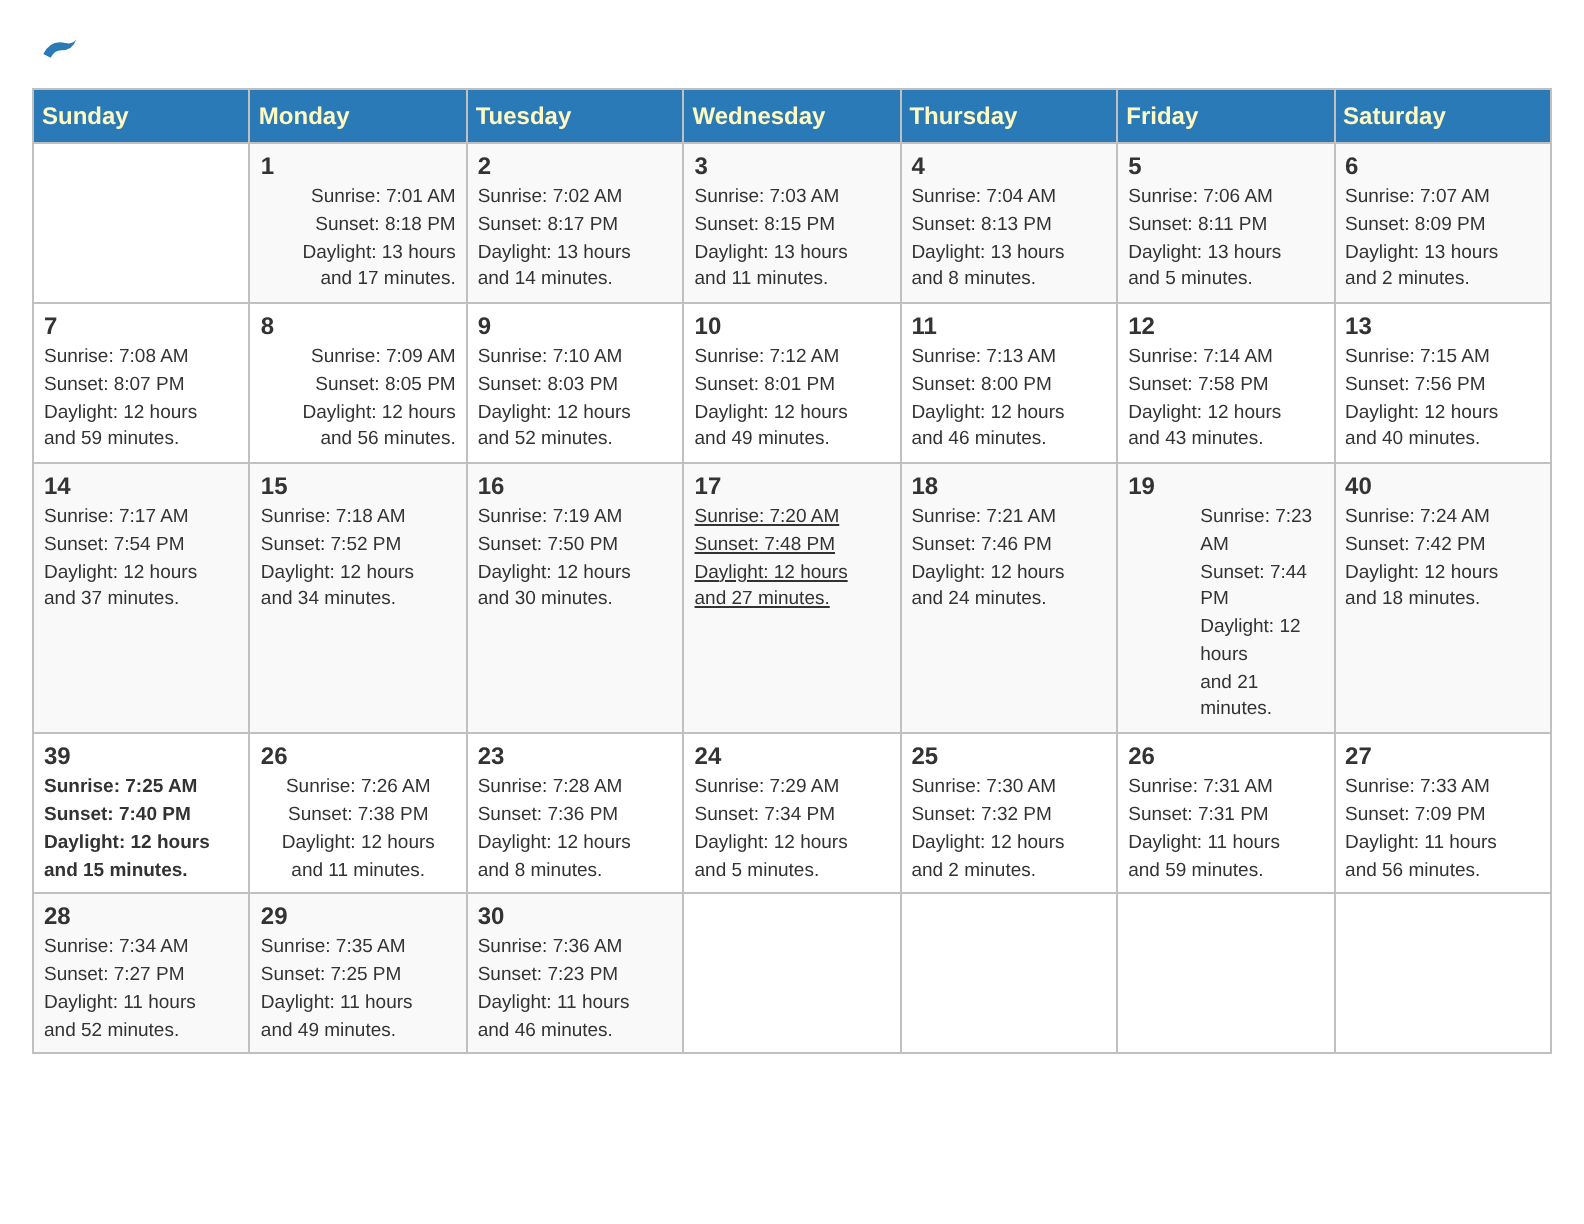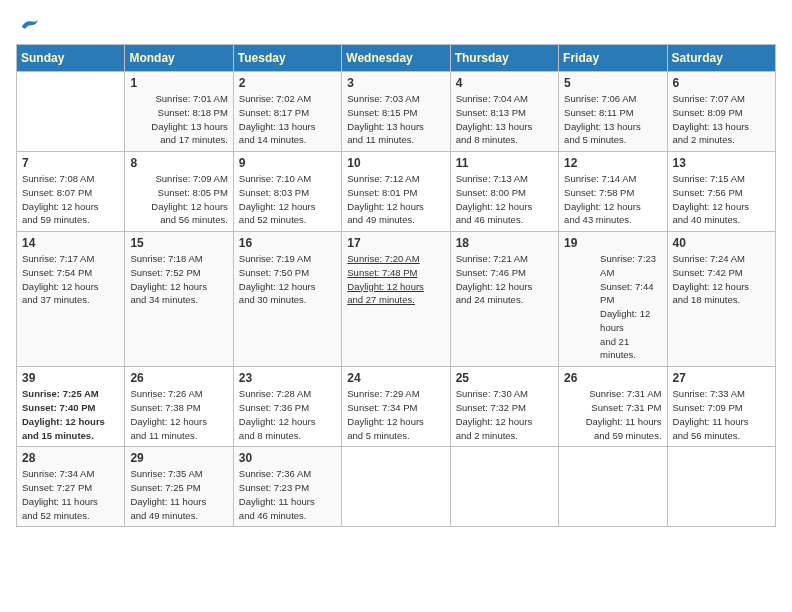--- a/index.html
+++ b/index.html
@@ -277,21 +277,21 @@
       <tr>
         <td>
           <span class="day-number">39</span>
           <div class="day-info" style="white-space: pre-line; font-weight: bold;">Sunrise: 7:25 AM
 Sunset: 7:40 PM
 Daylight: 12 hours
 and 15 minutes.</div>
         </td>
         <td>
           <span class="day-number">26</span>
-          <div class="day-info" style="white-space: pre-line;">Sunrise: 7:26 AM
+          <div class="day-info" style="white-space: pre-line; text-align: center;">Sunrise: 7:26 AM
 Sunset: 7:38 PM
 Daylight: 12 hours
 and 11 minutes.</div>
         </td>
         <td>
           <span class="day-number">23</span>
           <div class="day-info" style="white-space: pre-line;">Sunrise: 7:28 AM
 Sunset: 7:36 PM
 Daylight: 12 hours
 and 8 minutes.</div>
@@ -305,21 +305,21 @@
         </td>
         <td>
           <span class="day-number">25</span>
           <div class="day-info" style="white-space: pre-line;">Sunrise: 7:30 AM
 Sunset: 7:32 PM
 Daylight: 12 hours
 and 2 minutes.</div>
         </td>
         <td>
           <span class="day-number">26</span>
-          <div class="day-info" style="white-space: pre-line; text-align: right;">Sunrise: 7:31 AM
+          <div class="day-info" style="white-space: pre-line;">Sunrise: 7:31 AM
 Sunset: 7:31 PM
 Daylight: 11 hours
 and 59 minutes.</div>
         </td>
         <td>
           <span class="day-number">27</span>
           <div class="day-info" style="white-space: pre-line;">Sunrise: 7:33 AM
 Sunset: 7:09 PM
 Daylight: 11 hours
 and 56 minutes.</div>

